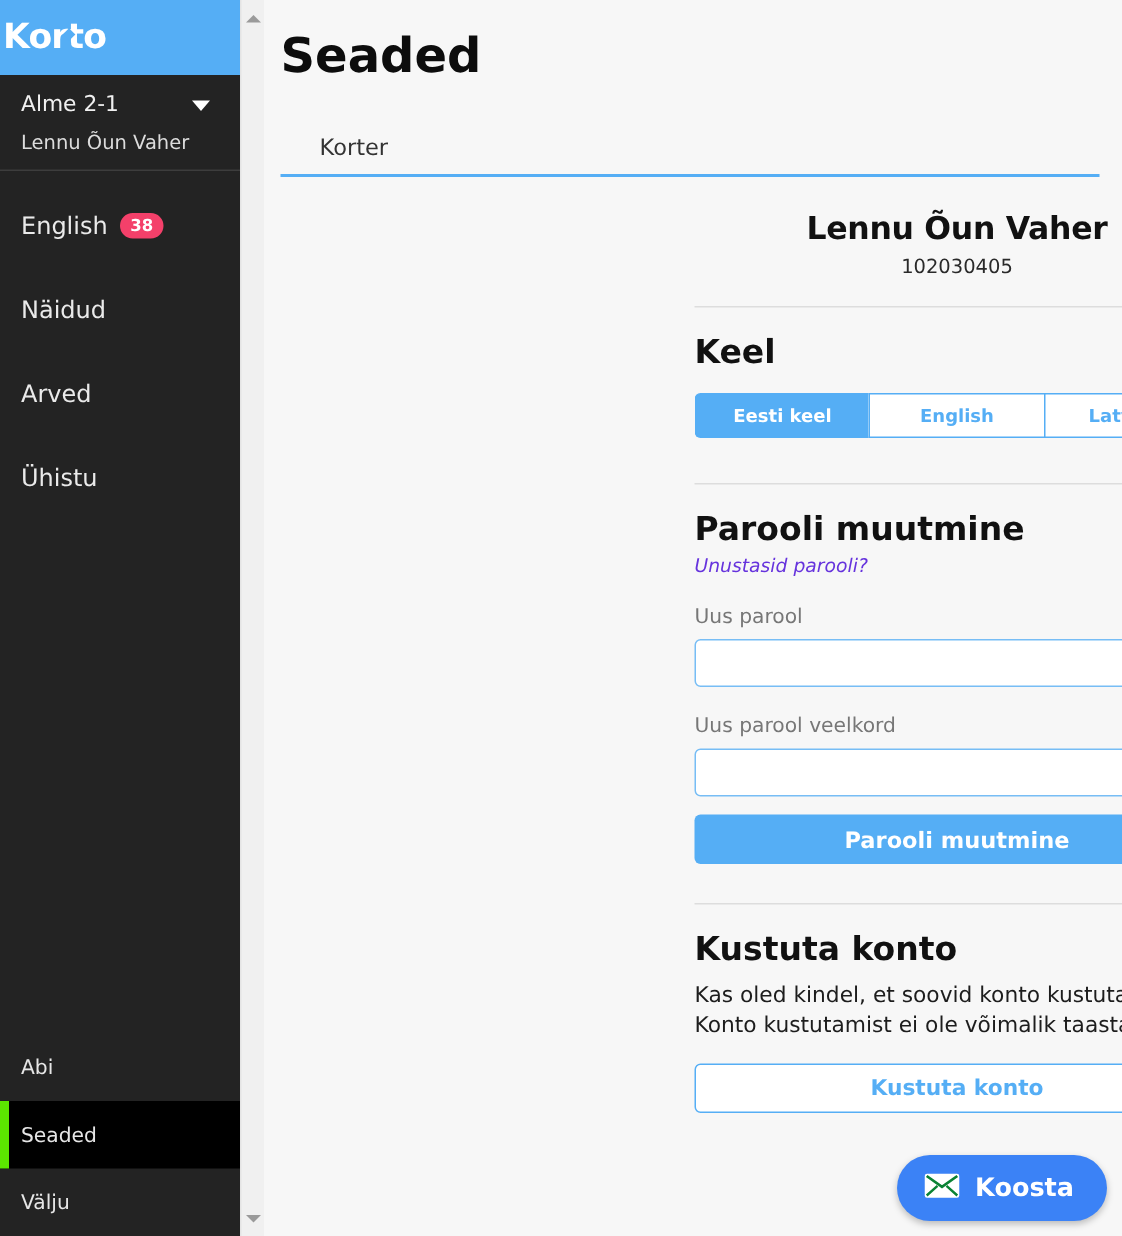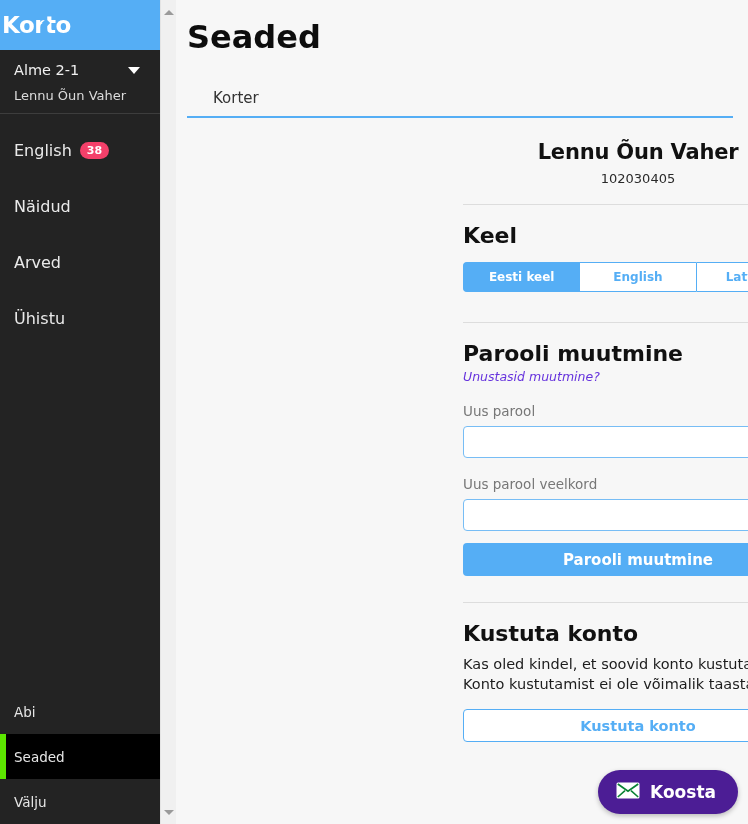--- a/index.html
+++ b/index.html
@@ -155,21 +155,21 @@
   .outline-btn {
     width: 100%; height: 33px; margin-top: 15px;
     background: #ffffff; color: #55aef5; border: 1px solid #55aef5;
     border-radius: 4px; font-size: 14.5px; font-weight: bold; cursor: pointer;
     font-family: "DejaVu Sans", "Liberation Sans", sans-serif;
   }
 
   
   .fab {
     position: absolute; right: 10px; bottom: 10px;
-    height: 44px; background: #4c1d95; border-radius: 22px;
+    height: 44px; background: #3b82f6; border-radius: 22px;
     display: flex; align-items: center; gap: 10px;
     padding: 0 22px 0 18px; cursor: pointer;
     box-shadow: 0 2px 5px rgba(0,0,0,0.25);
   }
   .fab-label { color: #ffffff; font-size: 17px; font-weight: bold; }
 </style>
 </head>
 <body>
 
 <div id="app">
@@ -248,21 +248,21 @@
       <div class="sec-title">Keel</div>
       <div class="lang-group">
         <div class="lang-btn active">Eesti keel</div>
         <div class="lang-btn">English</div>
         <div class="lang-btn">Latviešu</div>
       </div>
 
       <div class="hr" style="margin-top:30px;"></div>
 
       <div class="sec-title">Parooli muutmine</div>
-      <a class="forgot-link">Unustasid muutmine?</a>
+      <a class="forgot-link">Unustasid parooli?</a>
 
       <div class="field-label">Uus parool</div>
       <input class="field-input" type="password" placeholder="" style="">
 
       <div class="field-label">Uus parool veelkord</div>
       <input class="field-input" type="password" placeholder="" style="">
 
       <button class="primary-btn">Parooli muutmine</button>
 
       <div class="hr" style="margin-top:26px;"></div>

